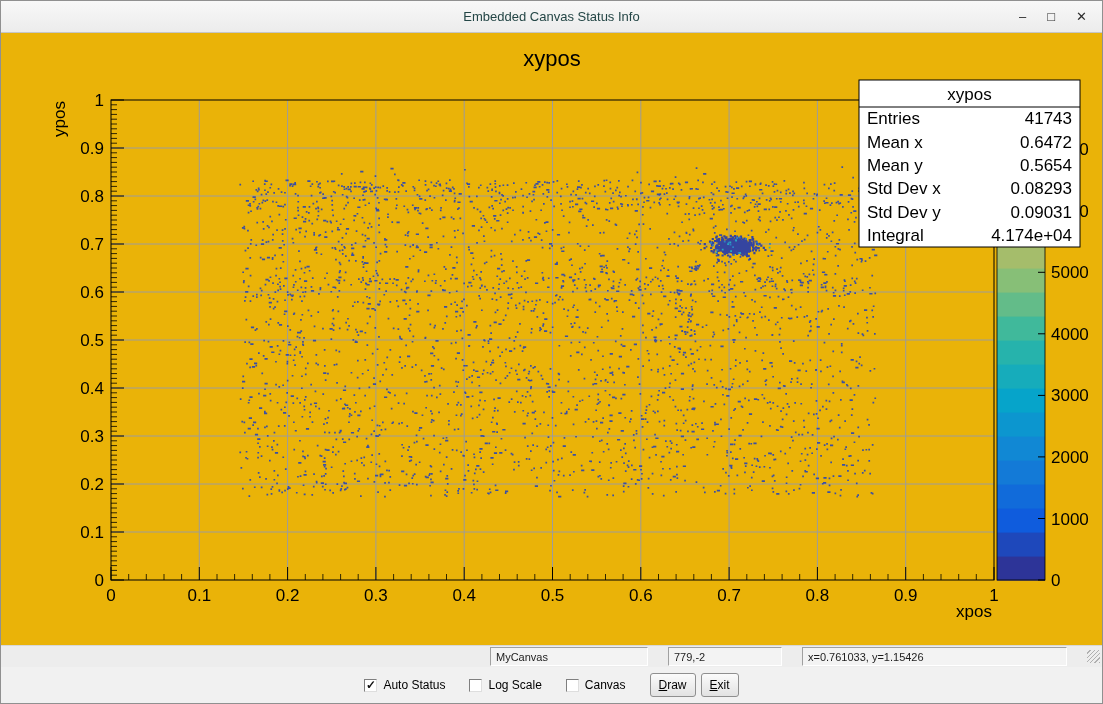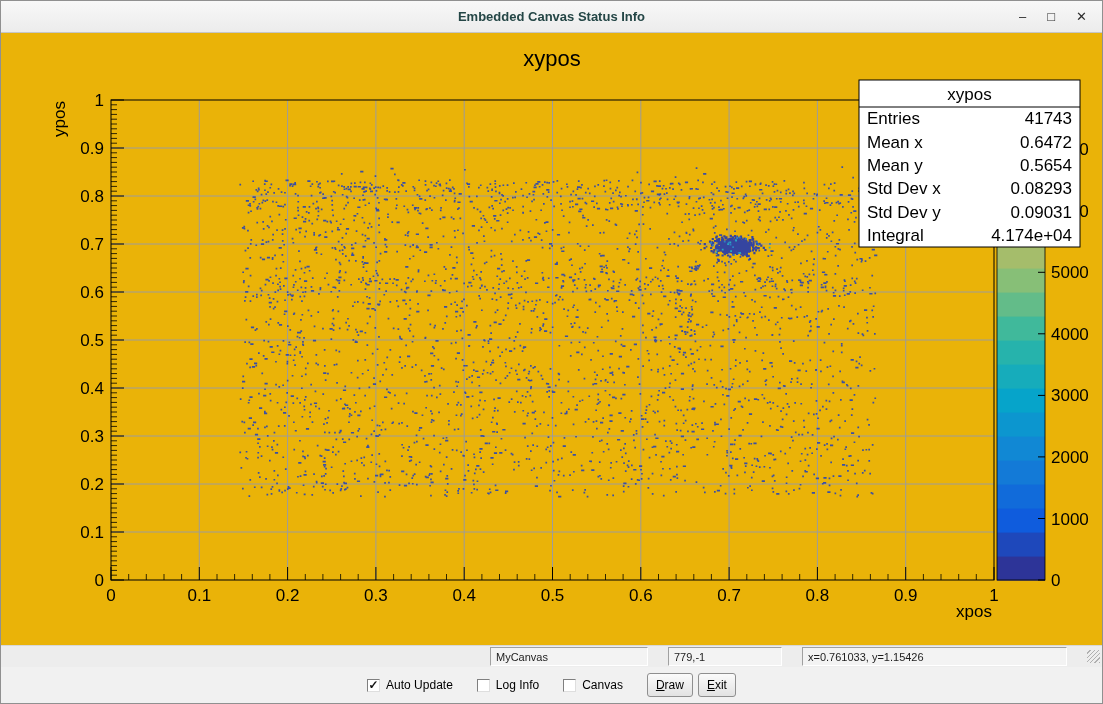--- a/index.html
+++ b/index.html
@@ -1,19 +1,19 @@
 <!DOCTYPE html>
 <html><head>
 <meta charset="utf-8">
 <style>
   *{margin:0;padding:0;box-sizing:border-box;}
   html,body{width:1103px;height:704px;overflow:hidden;font-family:"Liberation Sans",sans-serif;background:#ffffff;}
   .window{width:1103px;height:704px;border:1px solid #909090;display:flex;flex-direction:column;background:#f1f1f1;}
   .titlebar{flex:0 0 32px;background:linear-gradient(#f8f8f8,#ececec);border-bottom:1px solid #c6c6c6;position:relative;display:flex;align-items:center;}
-  .titlebar-title{position:absolute;left:0;right:0;text-align:center;font-size:13px;font-weight:bold;color:#244646;}
+  .titlebar-title{position:absolute;left:0;right:0;text-align:center;font-size:13px;font-weight:normal;color:#244646;}
   .winbtns{margin-left:auto;display:flex;gap:21px;padding-right:15px;z-index:2;}
   .winbtn{font-size:13px;line-height:1;color:#2a2a2a;cursor:default;}
   .canvas-area{flex:0 0 612px;background:#eab308;position:relative;overflow:hidden;}
   .plot-title{font-size:22px;fill:#000;}
   .tick-label{font-size:17px;fill:#000;}
   .axis-title{font-size:17px;fill:#000;}
   .stats-text{font-size:17px;fill:#000;}
   .statusbar{flex:0 0 22px;background:#ededed;border-top:1px solid #d8d8d8;display:flex;align-items:stretch;gap:20px;padding:1px 2px;}
   .status-spacer{flex:1;}
   .status-cell{background:#f3f3f3;border:1px solid;border-color:#a0a0a0 #ffffff #ffffff #a0a0a0;font-size:11px;color:#1d1d1d;display:flex;align-items:center;padding:0 5px;white-space:nowrap;overflow:hidden;}
@@ -304,37 +304,37 @@
           <text x="1071" y="184.7" text-anchor="end" class="stats-text">0.09031</text>
           <text x="866" y="208.0" class="stats-text">Integral</text>
           <text x="1071" y="208.0" text-anchor="end" class="stats-text">4.174e+04</text>
         </g>
     </svg>
   </div>
 
   <div class="statusbar">
     <span class="status-spacer"></span>
     <span class="status-cell w1">MyCanvas</span>
-    <span class="status-cell w2">779,-1</span>
+    <span class="status-cell w2">779,-2</span>
     <span class="status-cell w3">x=0.761033, y=1.15426</span>
     <span class="grip"></span>
   </div>
 
   <div class="toolbar">
     <label class="cb">
       <span class="box">
           <span class="mark">✓</span>
         </span>
-      <span class="cblabel">Auto Update</span>
+      <span class="cblabel">Auto Status</span>
     </label>
     <label class="cb">
       <span class="box">
           <span class="mark"></span>
         </span>
-      <span class="cblabel">Log Info</span>
+      <span class="cblabel">Log Scale</span>
     </label>
     <label class="cb">
       <span class="box">
           <span class="mark"></span>
         </span>
       <span class="cblabel">Canvas</span>
     </label>
     <span class="btn-group">
       <button class="btn"><u>D</u>raw</button>
       <button class="btn"><u>E</u>xit</button>

